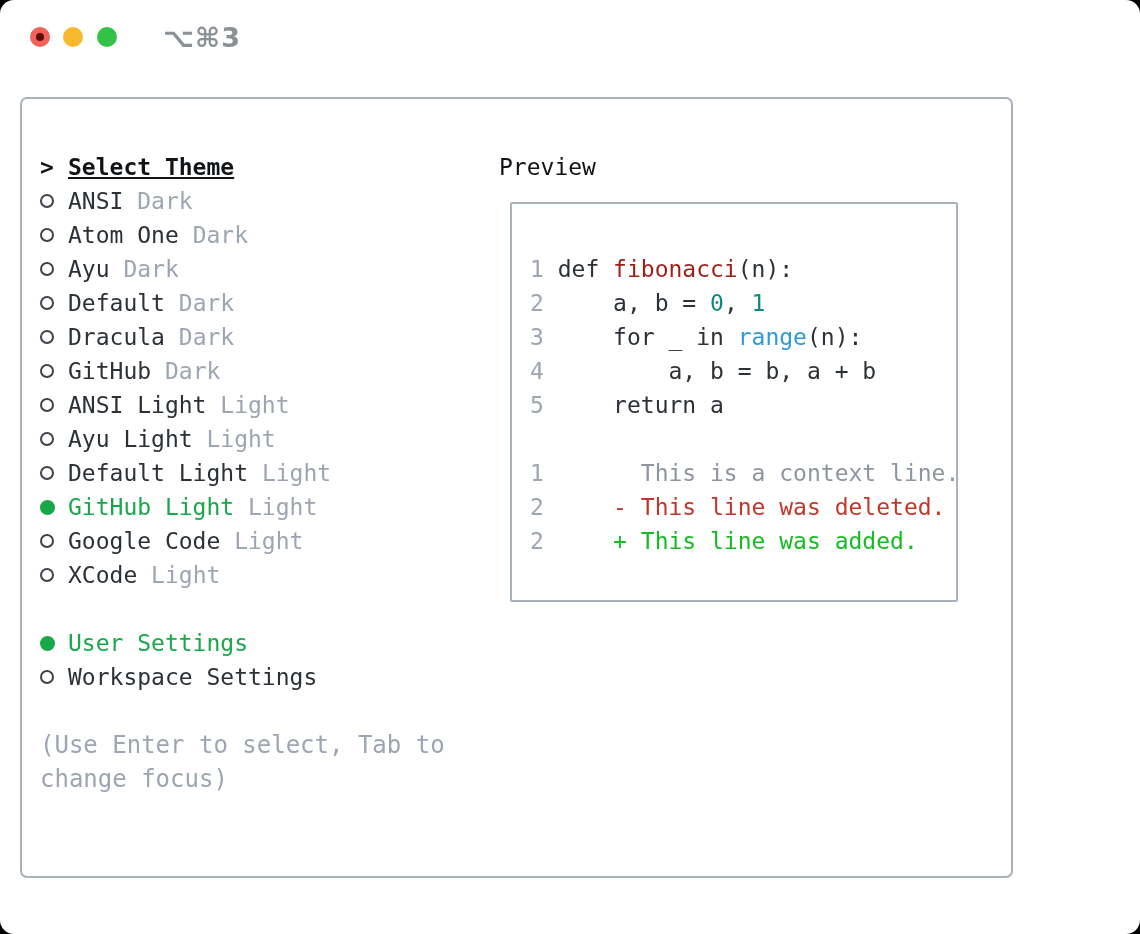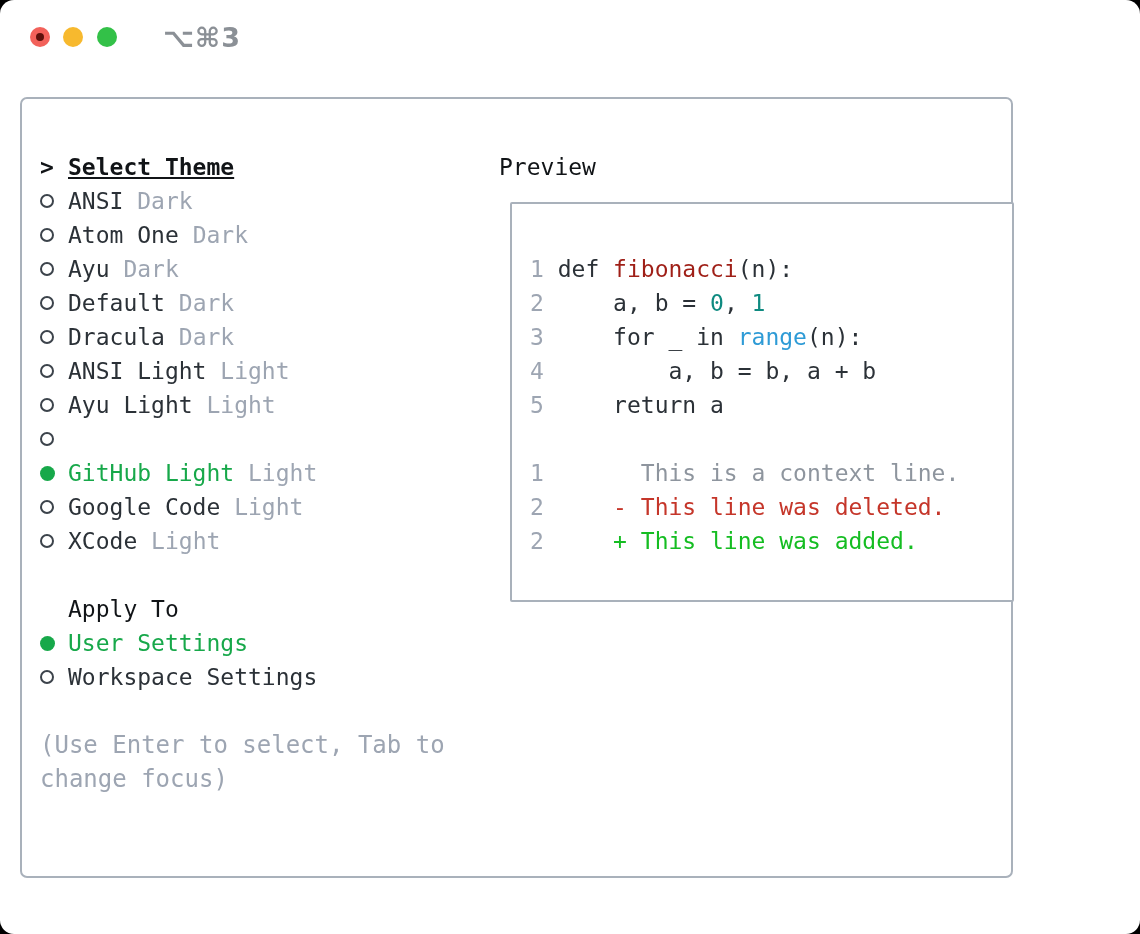--- a/index.html
+++ b/index.html
@@ -58,21 +58,21 @@
     margin-top:0;width:412px;
     font-size:24px;line-height:34px;color:var(--muted_gray);
   }
   
   .preview-hdr{
     position:absolute;left:477px;top:51px;height:34px;
     display:flex;align-items:center;
     font-size:23px;font-weight:normal;color:var(--header_black);
   }
   .preview-box{
-    position:absolute;left:488px;top:103px;width:504px;height:400px;
+    position:absolute;left:488px;top:103px;width:448px;height:400px;
     box-sizing:border-box;border:2px solid var(--border_gray);
     border-radius:2px;background:#fff;overflow:hidden;
   }
   .preview-box pre{
     margin:0;padding:48px 0 0 18px;
     font-family:"DejaVu Sans Mono","Liberation Mono",monospace;
     font-size:23px;line-height:34px;
   }
   .lnum{color:var(--muted_gray);}
   .tk-fg{color:var(--text_dark);}
@@ -132,32 +132,39 @@
           <div class="row">
             <span class="cell">
               <span class="radio"></span>
             </span>
             <span class="label"><span class="name">Dracula </span><span class="variant">Dark</span></span>
           </div>
           <div class="row">
             <span class="cell">
               <span class="radio"></span>
             </span>
+            <span class="label"><span class="name">GitHub </span><span class="variant">Dark</span></span>
+          </div>
+          <div class="row">
+            <span class="cell">
+              <span class="radio"></span>
+            </span>
             <span class="label"><span class="name">ANSI Light </span><span class="variant">Light</span></span>
           </div>
           <div class="row">
             <span class="cell">
               <span class="radio"></span>
             </span>
             <span class="label"><span class="name">Ayu Light </span><span class="variant">Light</span></span>
           </div>
           <div class="row">
             <span class="cell">
               <span class="radio"></span>
             </span>
+            <span class="label"><span class="name">Default Light </span><span class="variant">Light</span></span>
           </div>
           <div class="row">
             <span class="cell">
               <span class="radio sel"></span>
             </span>
             <span class="label"><span class="name green">GitHub Light </span><span class="variant">Light</span></span>
           </div>
           <div class="row">
             <span class="cell">
               <span class="radio"></span>
@@ -167,24 +174,20 @@
           <div class="row">
             <span class="cell">
               <span class="radio"></span>
             </span>
             <span class="label"><span class="name">XCode </span><span class="variant">Light</span></span>
           </div>
         </div>
 
       <div class="spacer"></div>
 
-      <div class="row">
-        <span class="cell"></span>
-        <span class="label subhdr">Apply To</span>
-      </div>
 
       <div id="apply-list">
           <div class="row">
             <span class="cell">
               <span class="radio sel"></span>
             </span>
             <span class="label"><span class="name green">User Settings</span></span>
           </div>
           <div class="row">
             <span class="cell">

